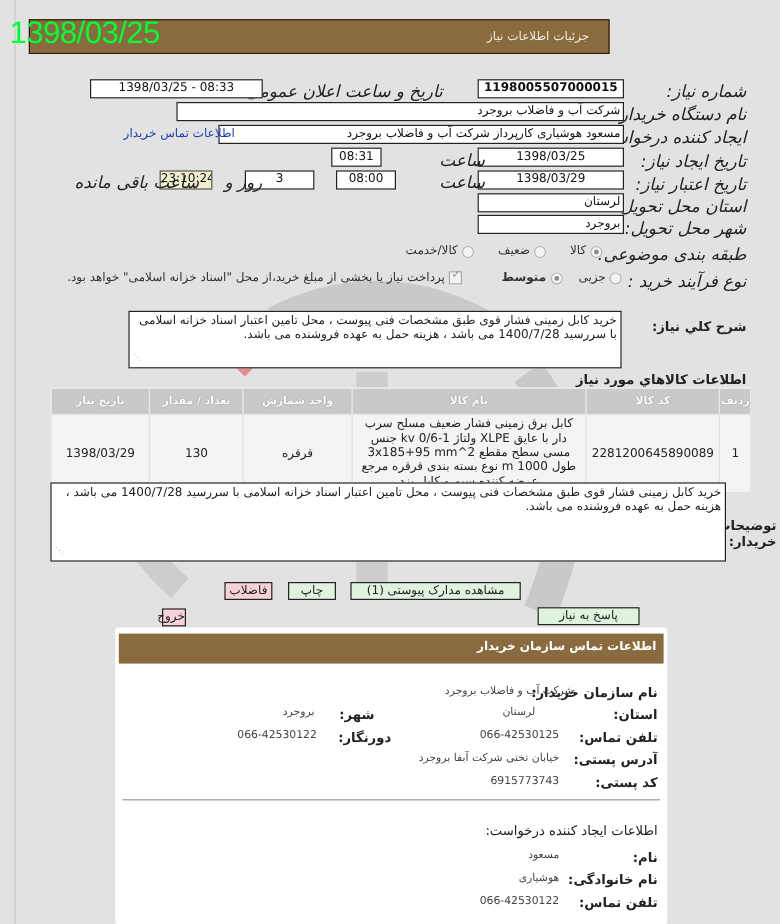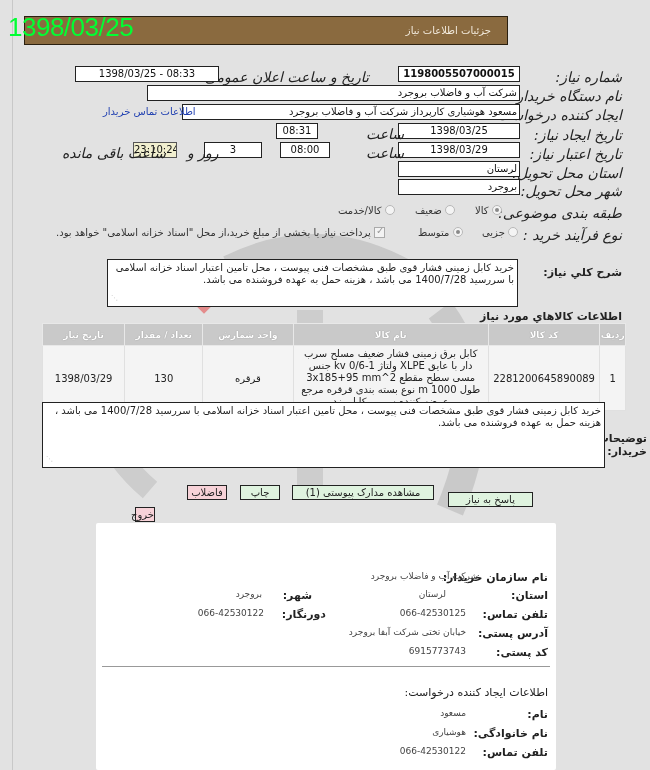--- a/index.html
+++ b/index.html
@@ -135,21 +135,21 @@
 <span class="lbl" style="right:28px;top:183px;">شهر محل تحویل:</span>
 <div class="box right" style="left:398px;top:179px;width:122px;">بروجرد</div>
 
 <span class="lbl" style="right:28px;top:205px;">طبقه بندی موضوعی:</span>
 <span class="opt" style="left:475px;top:204px;"><span class="radio on"></span> <span>کالا</span></span>
 <span class="opt" style="left:415px;top:204px;"><span class="radio"></span> <span>ضعیف</span></span>
 <span class="opt" style="left:338px;top:204px;"><span class="radio"></span> <span>کالا/خدمت</span></span>
 
 <span class="lbl" style="right:28px;top:227px;">نوع فرآیند خرید :</span>
 <span class="opt" style="left:482px;top:226px;"><span class="radio"></span> <span>جزیی</span></span>
-<span class="opt" style="left:418px;top:226px;"><span class="radio on"></span> <span>متوسط</span></span>
+<span class="opt" style="left:418px;top:226px;font-weight:bold;"><span class="radio on"></span> <span>متوسط</span></span>
 <span class="opt" style="left:56px;top:226px;"><span class="check on"></span> <span>پرداخت نياز یا بخشی از مبلغ خرید،از محل "اسناد خزانه اسلامی" خواهد بود.</span></span>
 
 <span class="section-title" style="right:28px;top:266px;">شرح کلي نياز:</span>
 <div class="textarea" style="left:107px;top:259px;width:411px;height:48px;">
   <span>خرید کابل زمینی فشار قوی طبق مشخصات فنی پیوست ، محل تامین اعتبار اسناد خزانه اسلامی با سررسید 1400/7/28 می باشد ، هزینه حمل به عهده فروشنده می باشد.</span>
   <span class="resize-grip">⋰</span>
 </div>
 
 <span class="section-title" style="right:28px;top:310px;">اطلاعات کالاهاي مورد نياز</span>
 
@@ -175,27 +175,30 @@
     </tr>
   </tbody>
 </table>
 
 <span class="section-title" style="right:3px;top:432px;width:48px;white-space:normal;line-height:13px;">توضیحات خریدار:</span>
 <div class="textarea" style="left:42px;top:402px;width:563px;height:66px;">
   <span>خرید کابل زمینی فشار قوی طبق مشخصات فنی پیوست ، محل تامین اعتبار اسناد خزانه اسلامی با سررسید 1400/7/28 می باشد ، هزینه حمل به عهده فروشنده می باشد.</span>
   <span class="resize-grip">⋰</span>
 </div>
 
-<div class="btn green" style="left:448px;top:492px;width:85px;">پاسخ به نیاز</div>
+<div class="btn green" style="left:448px;top:506px;width:85px;">پاسخ به نیاز</div>
 <div class="btn green" style="left:292px;top:485px;width:142px;">مشاهده مدارک پیوستی (1)</div>
 <div class="btn green" style="left:240px;top:485px;width:40px;">چاپ</div>
 <div class="btn pink" style="left:187px;top:485px;width:40px;">فاضلاب</div>
 <div class="btn pink" style="left:135px;top:507px;width:20px;">خروج</div>
 
 <div class="card">
+  <div class="card-head">
+    <span class="card-head-title">اطلاعات تماس سازمان خریدار</span>
+  </div>
 
   <span class="c-lbl" style="right:8px;top:48px;">نام سازمان خریدار:</span>
   <span class="c-val" style="right:78px;top:48px;">شرکت آب و فاضلاب بروجرد</span>
 
   <span class="c-lbl" style="right:8px;top:66px;">استان:</span>
   <span class="c-val" style="right:110px;top:66px;">لرستان</span>
   <span class="c-lbl" style="right:244px;top:66px;">شهر:</span>
   <span class="c-val" style="right:294px;top:66px;">بروجرد</span>
 
   <span class="c-lbl" style="right:8px;top:85px;">تلفن تماس:</span>

